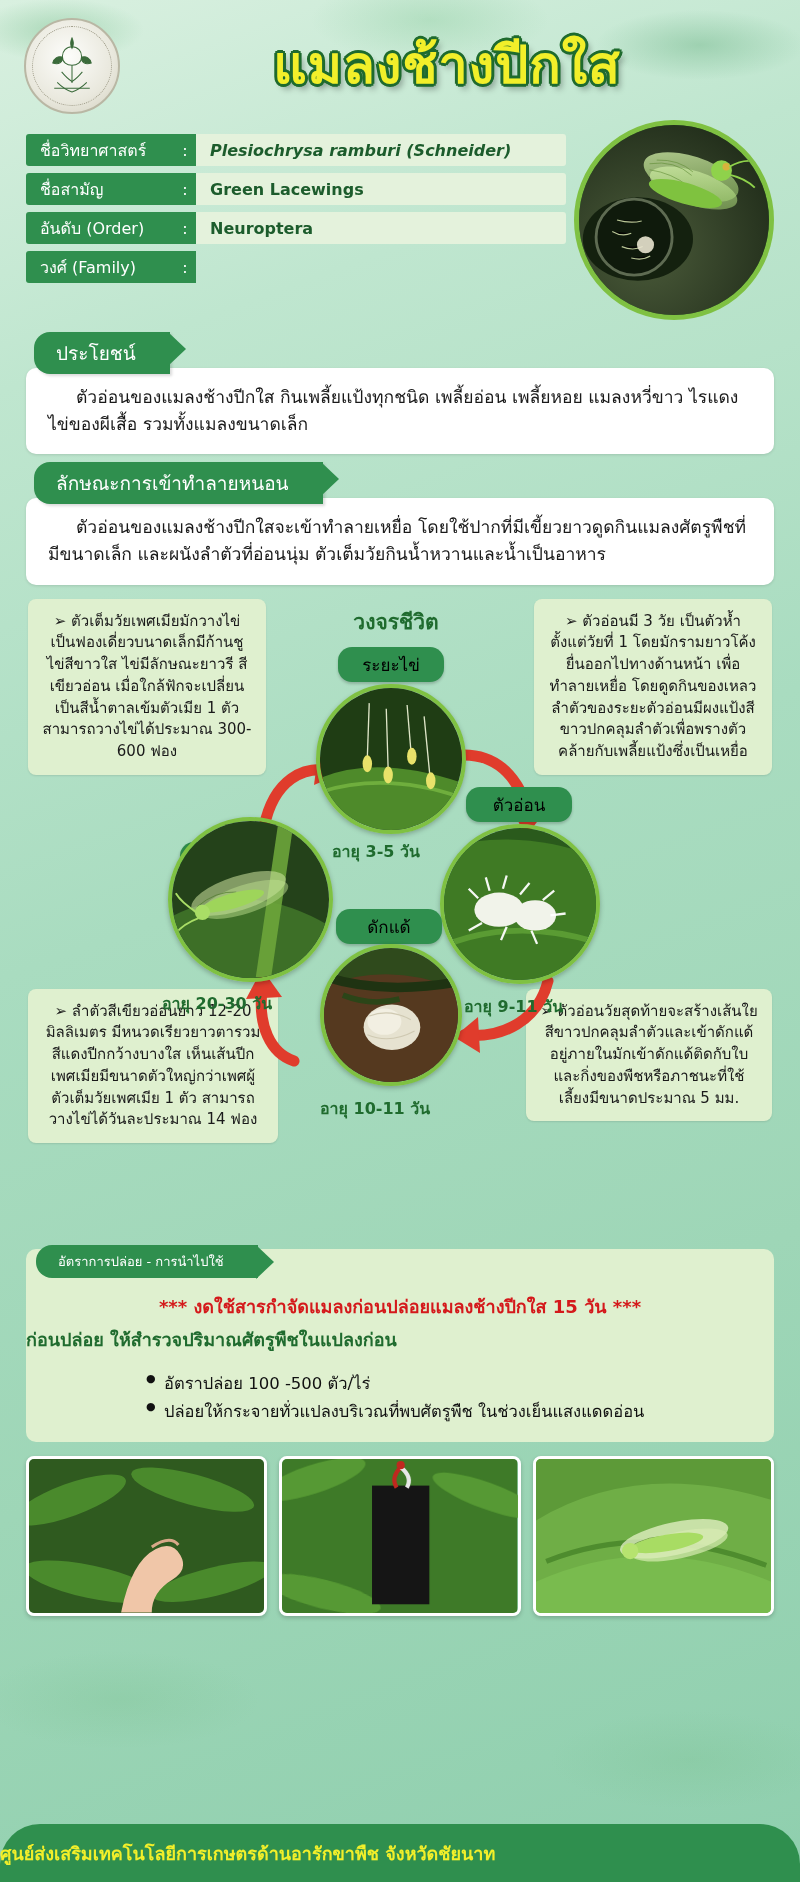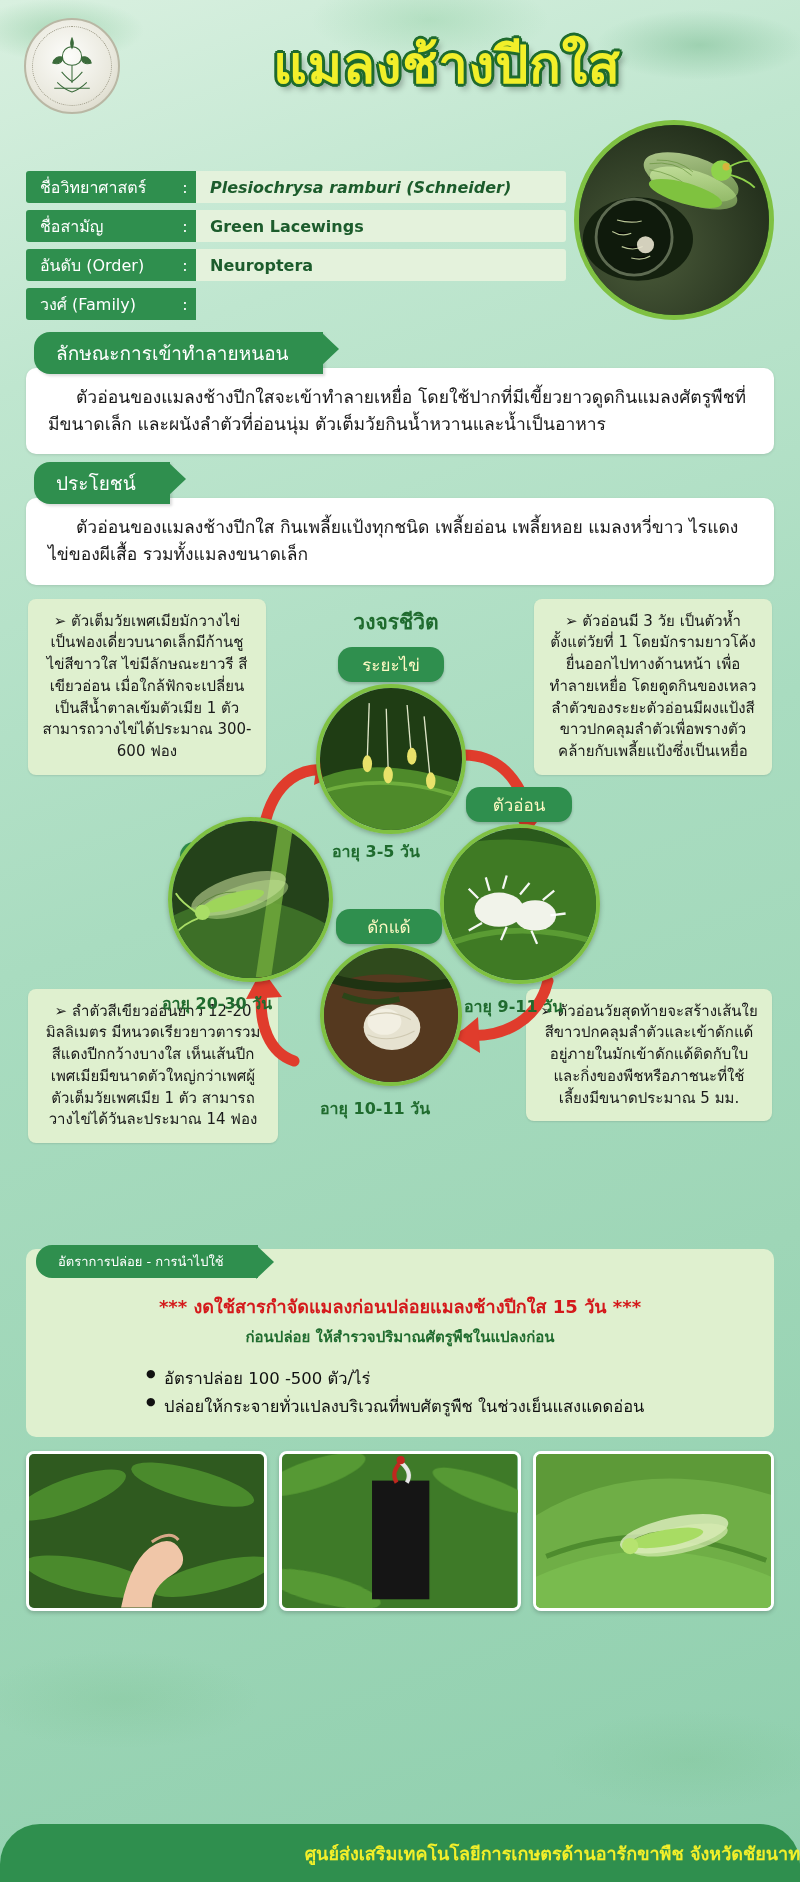--- a/index.html
+++ b/index.html
@@ -61,21 +61,21 @@
       0 -3px 0 #1f6b2e, 0 3px 0 #1f6b2e, -3px 0 0 #1f6b2e, 3px 0 0 #1f6b2e,
       4px 5px 6px rgba(0,0,0,.35);
     padding-right: 10px;
   }
 
   
   .taxo-wrap {
     display: flex;
     padding: 8px 26px 4px 26px;
     gap: 8px;
-    align-items: flex-end;
+    align-items: flex-start;
   }
   .taxo {
     flex: 1;
     display: flex; flex-direction: column; gap: 7px;
     padding-top: 6px;
   }
   .taxo-row { display: flex; align-items: stretch; height: 32px; }
   .taxo-key {
     width: 148px;
     background: #2f8f4e;
@@ -170,21 +170,21 @@
     box-shadow: 0 1px 2px rgba(0,0,0,.1);
   }
   .note-tl { left: 8px;  top: 0px;   width: 238px; }
   .note-tr { right: 8px; top: 0px;   width: 238px; }
   .note-bl { left: 8px;  top: 390px; width: 250px; }
   .note-br { right: 8px; top: 390px; width: 246px; }
 
   .stage-label {
     position: absolute;
     background: #2f8f4e;
-    color: #fef9c3;
+    color: #000000;
     font-size: 17px;
     padding: 4px 20px;
     border-radius: 14px;
     text-align: center;
     box-shadow: 0 2px 3px rgba(0,0,0,.2);
     white-space: nowrap;
   }
   .age-label {
     position: absolute;
     color: #1f6b2e;
@@ -230,22 +230,22 @@
     position: absolute; right: -16px; top: 0;
     border-left: 18px solid #2f8f4e;
     border-top: 17px solid transparent;
     border-bottom: 17px solid transparent;
   }
   .warn {
     color: #d4191b; font-weight: bold; font-size: 18px;
     text-align: center; margin: 2px 10px 4px 10px;
   }
   .sub {
-    color: #1f6b2e; font-weight: bold; font-size: 15px;
-    text-align: center; margin-bottom: 8px;
+    color: #1f6b2e; font-weight: bold; font-size: 18px;
+    text-align: left; margin-bottom: 8px;
   }
   .bullets { margin: 16px 0 0 120px; font-size: 16.5px; color: #111; line-height: 1.7; }
   .bullets li { list-style: none; position: relative; padding-left: 18px; }
   .bullets li::before {
     content: "\25CF"; position: absolute; left: 0; top: 0;
     font-size: 11px; color: #111;
   }
 
   
   .photos {
@@ -260,21 +260,21 @@
     position: relative;
     box-shadow: 0 2px 4px rgba(0,0,0,.2);
   }
 
   
   .footer {
     position: absolute; left: 0; right: 0; bottom: 0;
     height: 58px;
     background: #2f8f4e;
     border-radius: 40px 40px 0 0;
-    display: flex; align-items: center; justify-content: flex-end;
+    display: flex; align-items: center; justify-content: flex-start;
   }
   .footer-text { color: #f2ef2a; font-size: 18px; font-weight: bold; }
 </style>
 </head>
 <body>
 
 <div class="poster">
   <div class="leaf-bg"></div>
   <div class="content">
 
@@ -356,30 +356,30 @@
           <circle cx="155" cy="44" r="4" fill="#d8b33c"></circle>
           <g stroke="#8fd24b" stroke-width="2" fill="none">
             <path d="M158 44 q18 -10 30 -4"></path>
             <path d="M157 52 q18 4 28 14"></path>
           </g>
         </svg>
       </div>
     </div>
 
     <div class="section">
+      <div class="banner">ประโยชน์</div>
+      <div class="panel">
+        <p>ตัวอ่อนของแมลงช้างปีกใส กินเพลี้ยแป้งทุกชนิด เพลี้ยอ่อน เพลี้ยหอย แมลงหวี่ขาว ไรแดง ไข่ของผีเสื้อ รวมทั้งแมลงขนาดเล็ก</p>
+      </div>
+    </div>
+
+    <div class="section">
       <div class="banner">ลักษณะการเข้าทำลายหนอน</div>
       <div class="panel">
         <p>ตัวอ่อนของแมลงช้างปีกใสจะเข้าทำลายเหยื่อ โดยใช้ปากที่มีเขี้ยวยาวดูดกินแมลงศัตรูพืชที่มีขนาดเล็ก และผนังลำตัวที่อ่อนนุ่ม ตัวเต็มวัยกินน้ำหวานและน้ำเป็นอาหาร</p>
-      </div>
-    </div>
-
-    <div class="section">
-      <div class="banner">ประโยชน์</div>
-      <div class="panel">
-        <p>ตัวอ่อนของแมลงช้างปีกใส กินเพลี้ยแป้งทุกชนิด เพลี้ยอ่อน เพลี้ยหอย แมลงหวี่ขาว ไรแดง ไข่ของผีเสื้อ รวมทั้งแมลงขนาดเล็ก</p>
       </div>
     </div>
 
     <div class="cycle">
       <div class="cyc-title">วงจรชีวิต</div>
 
       <div class="note note-tl">➢ ตัวเต็มวัยเพศเมียมักวางไข่เป็นฟองเดี่ยวบนาดเล็กมีก้านชูไข่สีขาวใส ไข่มีลักษณะยาวรี สีเขียวอ่อน เมื่อใกล้ฟักจะเปลี่ยนเป็นสีน้ำตาลเข้มตัวเมีย 1 ตัว สามารถวางไข่ได้ประมาณ 300-600 ฟอง</div>
       <div class="note note-tr">➢ ตัวอ่อนมี 3 วัย เป็นตัวห้ำตั้งแต่วัยที่ 1 โดยมักรามยาวโค้งยื่นออกไปทางด้านหน้า เพื่อทำลายเหยื่อ โดยดูดกินของเหลว ลำตัวของระยะตัวอ่อนมีผงแป้งสีขาวปกคลุมลำตัวเพื่อพรางตัวคล้ายกับเพลี้ยแป้งซึ่งเป็นเหยื่อ</div>
       <div class="note note-bl">➢ ลำตัวสีเขียวอ่อนยาว 12-20 มิลลิเมตร มีหนวดเรียวยาวตารวมสีแดงปีกกว้างบางใส เห็นเส้นปีก เพศเมียมีขนาดตัวใหญ่กว่าเพศผู้ ตัวเต็มวัยเพศเมีย 1 ตัว สามารถวางไข่ได้วันละประมาณ 14 ฟอง</div>
       <div class="note note-br">➢ ตัวอ่อนวัยสุดท้ายจะสร้างเส้นใยสีขาวปกคลุมลำตัวและเข้าดักแด้ อยู่ภายในมักเข้าดักแด้ติดกับใบและกิ่งของพืชหรือภาชนะที่ใช้เลี้ยงมีขนาดประมาณ 5 มม.</div>

